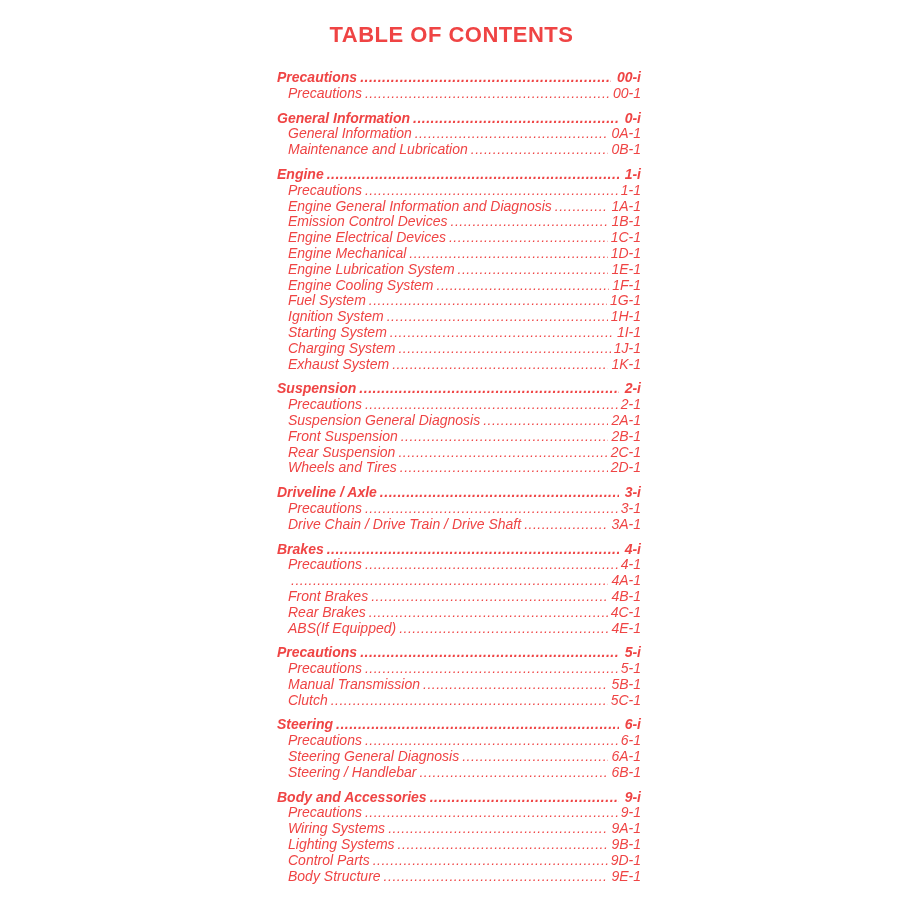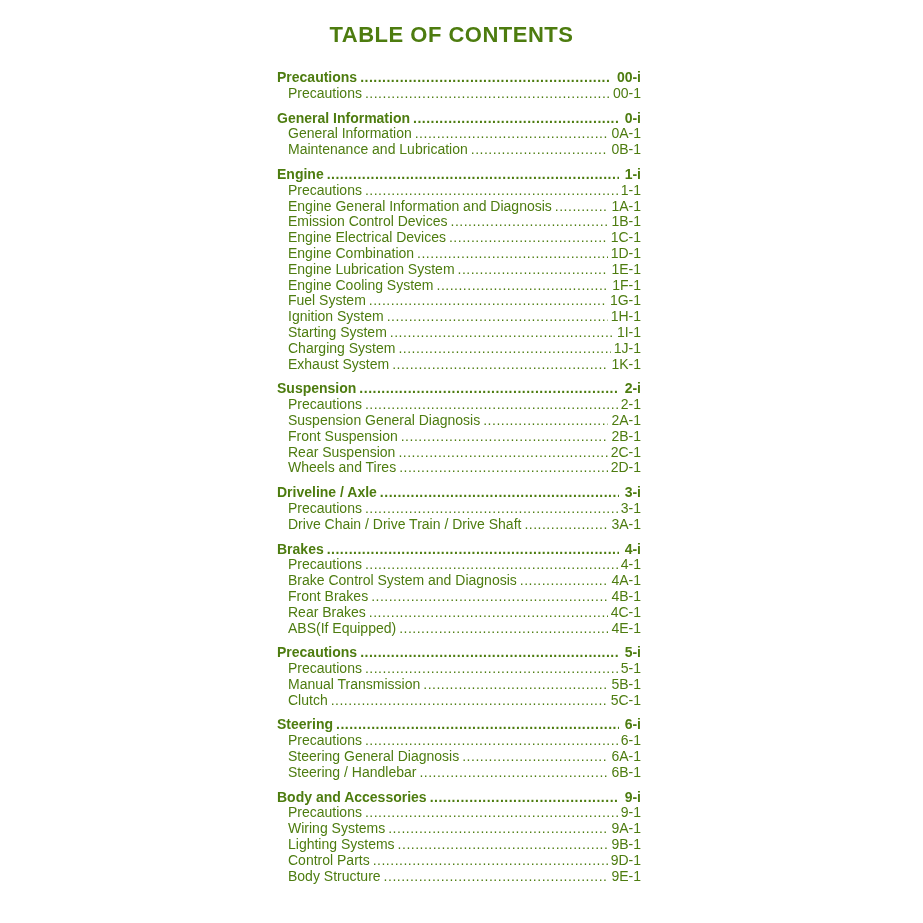--- a/index.html
+++ b/index.html
@@ -5,39 +5,40 @@
   html, body {
     margin: 0;
     padding: 0;
     background: #ffffff;
   }
   .page {
     position: relative;
     width: 797px;
     height: 923px;
     background: #ffffff;
-    color: #4d7c0f;
+    color: #ef4444;
     font-family: "Liberation Sans", sans-serif;
     overflow: hidden;
   }
   .title {
     margin: 0;
     padding-top: 23px;
     font-size: 22px;
     line-height: 23px;
     font-weight: bold;
     letter-spacing: 0.5px;
     text-align: center;
     position: relative;
     left: -10px;
     width: 923px;
   }
   .toc {
     margin: 24px 0 16px 277px;
     width: 364px;
+    font-style: italic;
   }
   .toc-section {
     margin-top: 9px;
   }
   .toc-section:first-child {
     margin-top: 0;
   }
   .row {
     display: flex;
     align-items: baseline;
@@ -139,21 +140,21 @@
     <span class="page-num">1B-1</span>
   </div>
 
   <div class="row item">
     <span class="label">Engine Electrical Devices</span>
     <span class="leader"></span>
     <span class="page-num">1C-1</span>
   </div>
 
   <div class="row item">
-    <span class="label">Engine Combination</span>
+    <span class="label">Engine Mechanical</span>
     <span class="leader"></span>
     <span class="page-num">1D-1</span>
   </div>
 
   <div class="row item">
     <span class="label">Engine Lubrication System</span>
     <span class="leader"></span>
     <span class="page-num">1E-1</span>
   </div>
 
@@ -259,21 +260,20 @@
       <span class="page-num">4-i</span>
     </div>
 
   <div class="row item">
     <span class="label">Precautions</span>
     <span class="leader"></span>
     <span class="page-num">4-1</span>
   </div>
 
   <div class="row item">
-    <span class="label">Brake Control System and Diagnosis</span>
     <span class="leader"></span>
     <span class="page-num">4A-1</span>
   </div>
 
   <div class="row item">
     <span class="label">Front Brakes</span>
     <span class="leader"></span>
     <span class="page-num">4B-1</span>
   </div>
 

